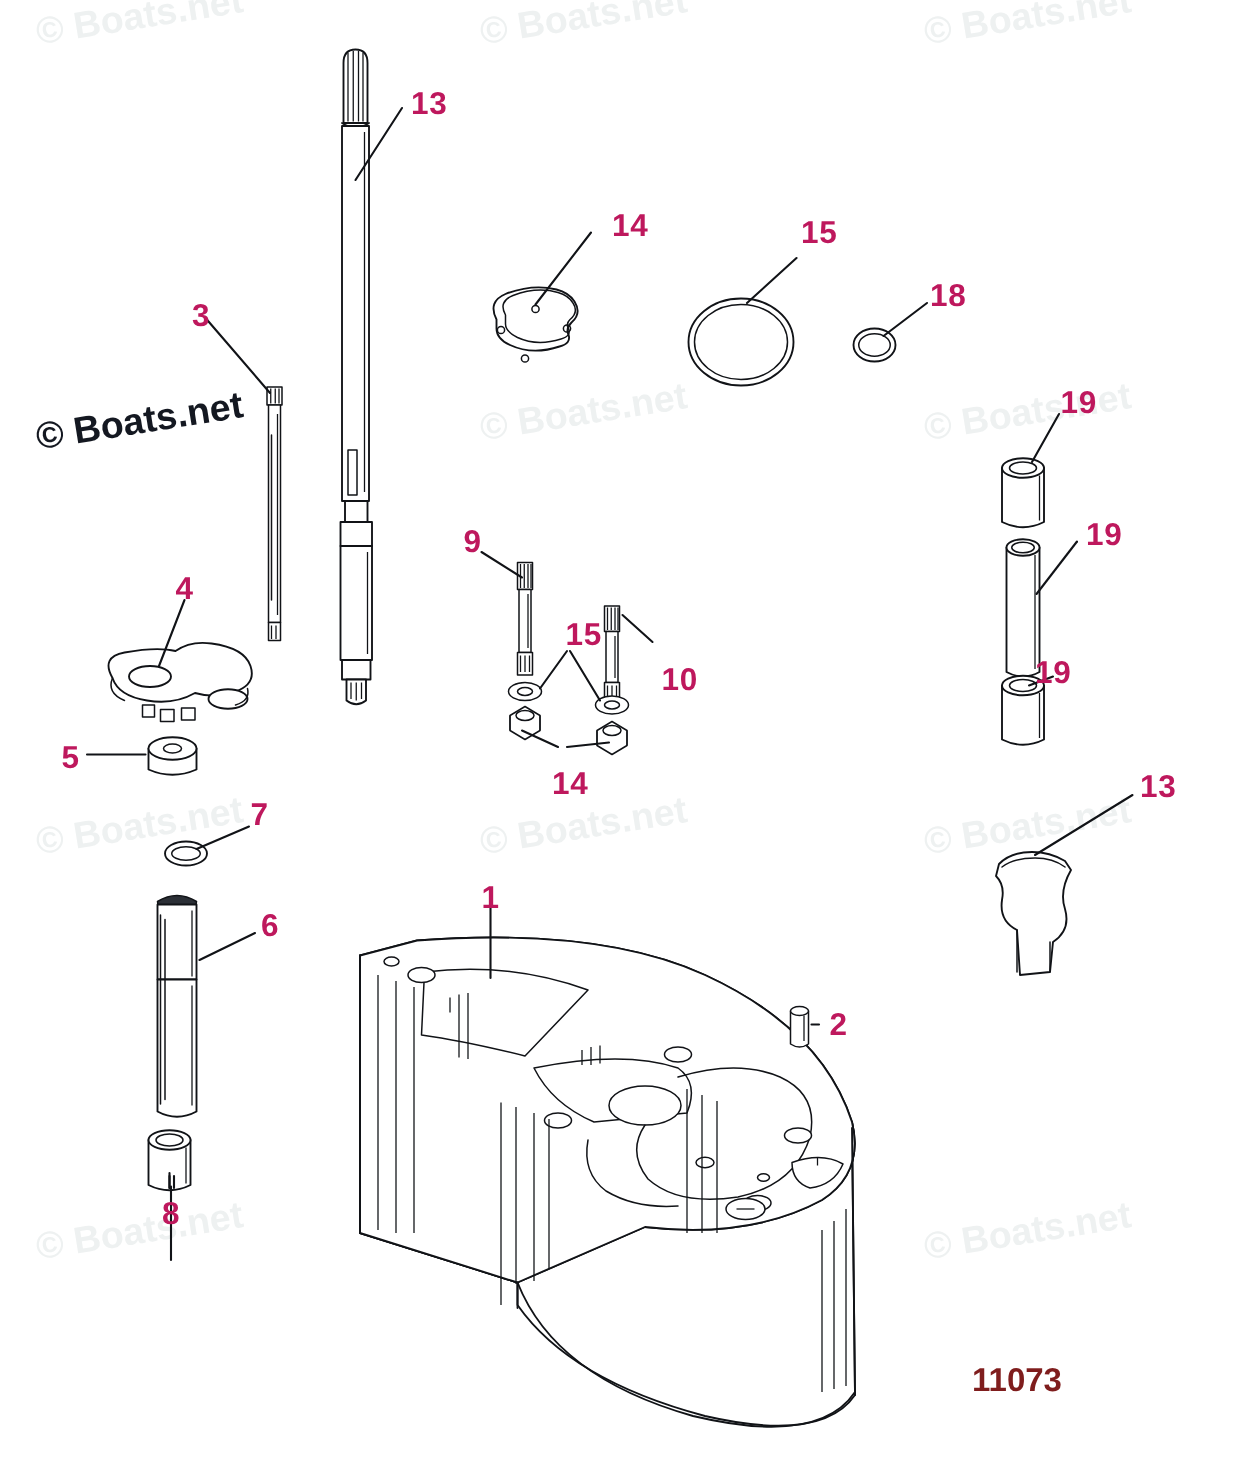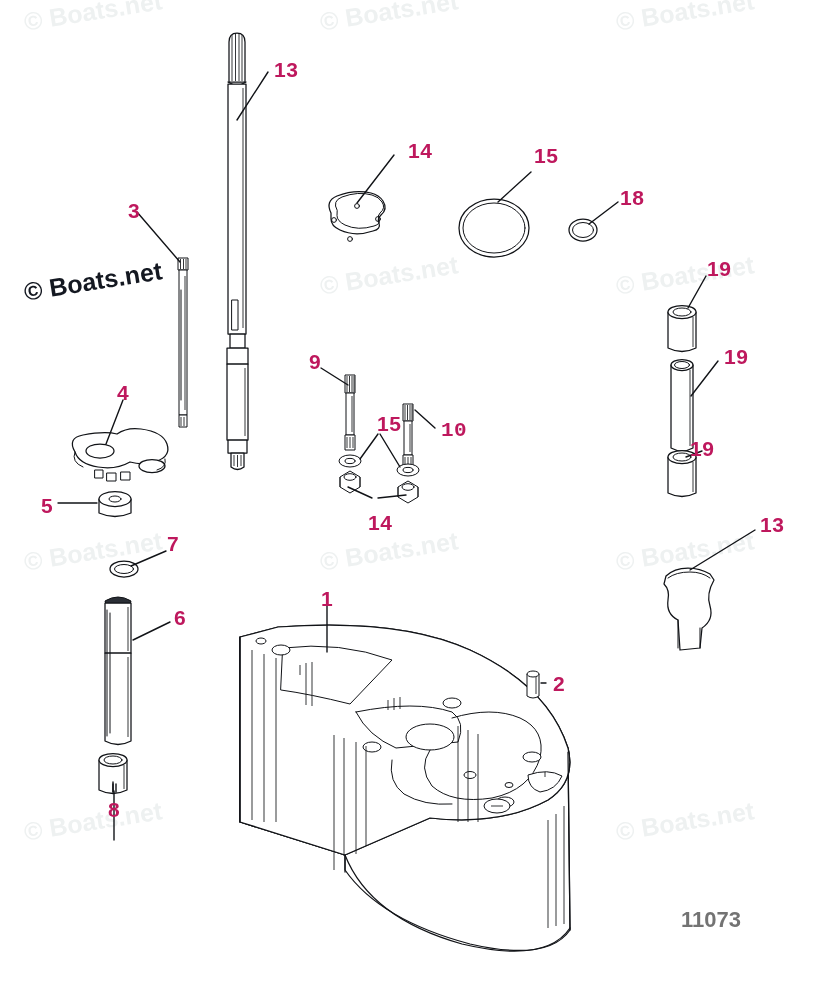--- a/index.html
+++ b/index.html
@@ -7,21 +7,21 @@
   body{width:824px;height:985px;position:relative;overflow:hidden;
        font-family:"Liberation Sans",sans-serif;}
   #stage{position:absolute;inset:0;width:824px;height:985px;}
   .wm-layer{position:absolute;inset:0;pointer-events:none;}
   .wm{position:absolute;white-space:nowrap;font-family:"Liberation Sans",sans-serif;
       font-size:25px;font-weight:700;transform:rotate(-9deg);transform-origin:left top;}
   .wm.light{color:#eef1f1;}
   .wm.dark{color:#141821;}
   .callout{position:absolute;font-family:"Liberation Sans",sans-serif;
       font-weight:700;font-size:21px;color:#be185d;letter-spacing:.5px;}
-  #partnum{position:absolute;left:648px;top:907px;font-size:22px;font-weight:700;color:#737373;margin-left:33px;}
+  #partnum{position:absolute;left:648px;top:907px;font-size:22px;font-weight:700;color:#7f1d1d;}
   svg.art{position:absolute;left:0;top:0;width:824px;height:985px;overflow:visible;}
   .ln{fill:none;stroke:#111317;stroke-width:1.25;stroke-linecap:round;stroke-linejoin:round;}
   .ln-t{fill:none;stroke:#111317;stroke-width:1;stroke-linecap:round;stroke-linejoin:round;}
   .ln-h{fill:none;stroke:#111317;stroke-width:.85;}
   .fillw{fill:#ffffff;stroke:#111317;stroke-width:1.25;stroke-linejoin:round;}
   .fillw-t{fill:#ffffff;stroke:#111317;stroke-width:1;stroke-linejoin:round;}
   .dark-fill{fill:#2b2f36;stroke:#111317;stroke-width:1;}
   .leader{fill:none;stroke:#111317;stroke-width:1.4;stroke-linecap:round;}
 </style>
 </head>
@@ -297,21 +297,21 @@
       <div class="callout" style="left: 408px; top: 139px;">14</div>
       <div class="callout" style="left: 534px; top: 144px;">15</div>
       <div class="callout" style="left: 620px; top: 186px;">18</div>
       <div class="callout" style="left: 707px; top: 257px;">19</div>
       <div class="callout" style="left: 724px; top: 345px;">19</div>
       <div class="callout" style="left: 690px; top: 437px;">19</div>
       <div class="callout" style="left: 117px; top: 381px;">4</div>
       <div class="callout" style="left: 41px; top: 494px;">5</div>
       <div class="callout" style="left: 309px; top: 350px;">9</div>
       <div class="callout" style="left: 377px; top: 412px;">15</div>
-      <div class="callout" style="left: 441px; top: 419px; font-family: Liberation Mono, monospace;">10</div>
+      <div class="callout" style="left: 441px; top: 442px;">10</div>
       <div class="callout" style="left: 368px; top: 511px;">14</div>
       <div class="callout" style="left: 167px; top: 532px;">7</div>
       <div class="callout" style="left: 174px; top: 606px;">6</div>
       <div class="callout" style="left: 108px; top: 798px;">8</div>
       <div class="callout" style="left: 321px; top: 587px;">1</div>
       <div class="callout" style="left: 553px; top: 672px;">2</div>
       <div class="callout" style="left: 760px; top: 513px;">13</div>
     </div>
 
   <div id="partnum">11073</div>

